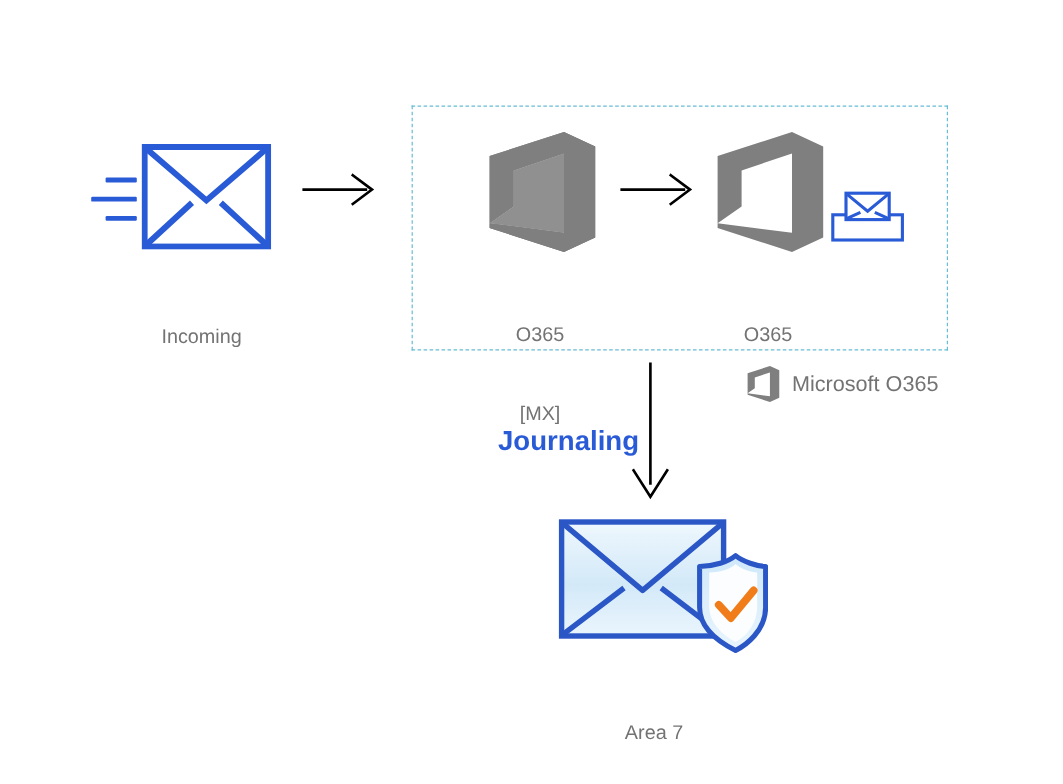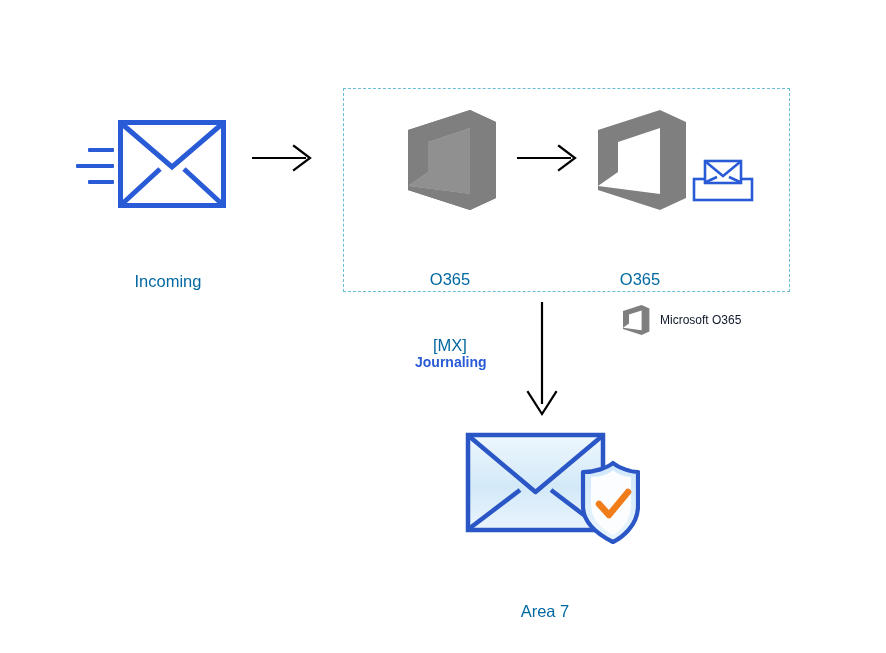--- a/index.html
+++ b/index.html
@@ -16,21 +16,21 @@
     height: 653px;
     background: #ffffff;
     overflow: hidden;
   }
   .node { position: absolute; }
 
   
   .caption {
     position: absolute;
     text-align: center;
-    color: #0369a1;
+    color: #737373;
     font-size: 16.5px;
     line-height: 22px;
     white-space: pre;
     font-family: "Liberation Sans", sans-serif;
   }
   .caption-line { display: block; }
 
   
   #incoming-email-group { left: 70px; top: 118px; width: 160px; height: 92px; }
   #incoming-envelope { position: absolute; left: 48px; top: 2px; }
@@ -72,32 +72,32 @@
 
   
   #legend-microsoft-o365 {
     left: 620px;
     top: 303px;
     display: flex;
     align-items: center;
     gap: 10px;
   }
   #legend-label {
-    color: #0f172a;
-    font-size: 12px;
+    color: #737373;
+    font-size: 18px;
     font-family: "Liberation Sans", sans-serif;
     white-space: nowrap;
   }
 
   
   #journaling-label {
     left: 415px;
     top: 354px;
     color: #2a5bd7;
-    font-size: 14px;
+    font-size: 23px;
     font-weight: bold;
     font-family: "Liberation Sans", sans-serif;
     white-space: nowrap;
   }
 
   
   #area1-group { left: 465px; top: 430px; width: 175px; height: 115px; }
   #area1-caption { left: 445px; top: 556px; width: 200px; }
 </style>
 </head>

